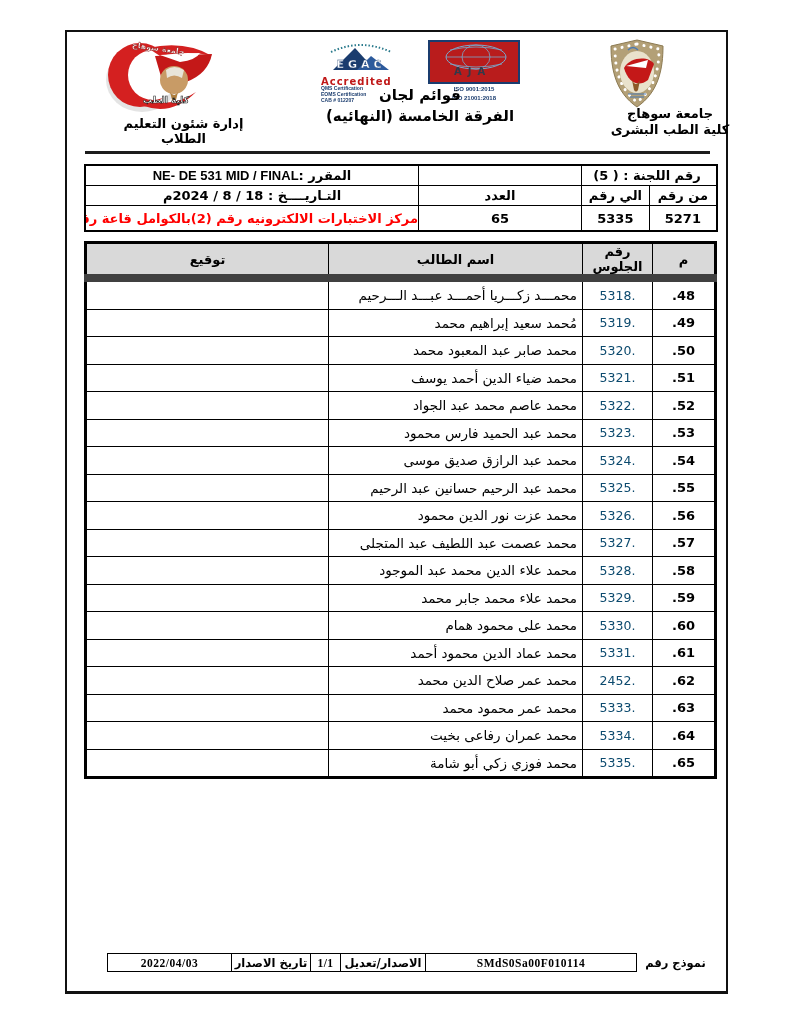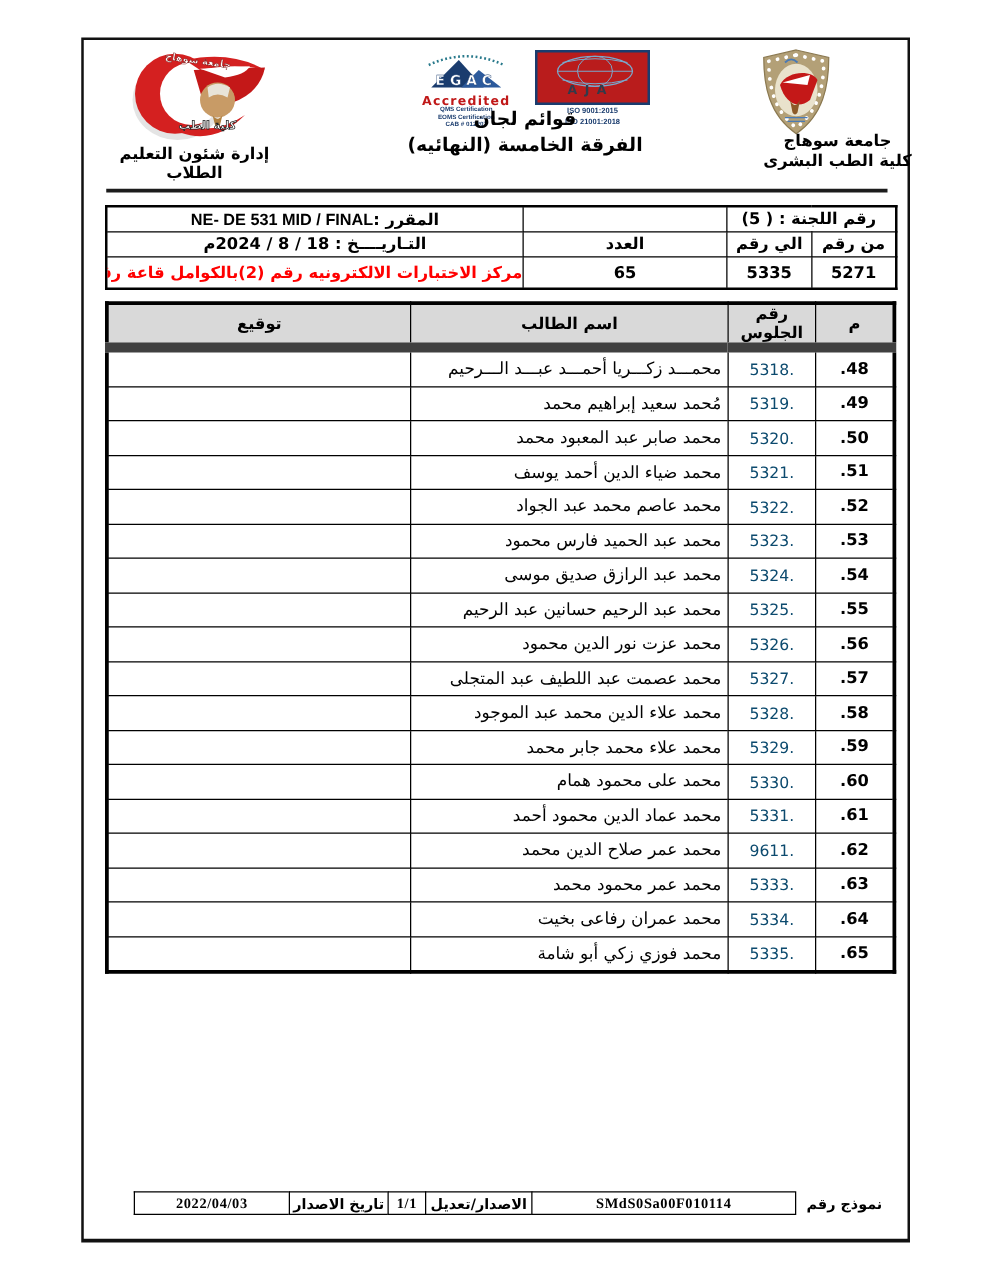--- a/index.html
+++ b/index.html
@@ -3,26 +3,26 @@
 <meta charset="utf-8">
 <style>
   html,body{margin:0;padding:0;background:#fff;}
   .page{position:relative;width:791px;height:1024px;background:#ffffff;overflow:hidden;
         font-family:"DejaVu Sans",sans-serif;color:#000;}
   .frame{position:absolute;left:65px;top:30px;width:659px;height:959px;
          border:2px solid #111;border-bottom-width:3px;background:#fff;}
   .abs{position:absolute;}
 
   
-  .dept-label{left:6px;top:84px;width:165px;text-align:center;font-weight:bold;font-size:13px;}
+  .dept-label{left:34px;top:84px;width:165px;text-align:center;font-weight:bold;font-size:13px;}
   .title-block{left:253px;top:53px;width:200px;text-align:center;font-weight:bold;
                font-size:15px;line-height:21px;direction:rtl;}
   .univ-block{left:533px;top:74px;width:140px;text-align:center;font-weight:bold;
               font-size:13px;line-height:16px;direction:rtl;}
-  .egac-box{left:266px;top:8px;width:80px;text-align:center;}
+  .egac-box{left:254px;top:8px;width:80px;text-align:left;}
   .egac-accredited{font-size:10px;font-weight:bold;color:#c01818;line-height:7px;letter-spacing:1px;}
   .egac-lines{font-size:5px;font-weight:bold;color:#1a3c6e;line-height:6px;font-family:"Liberation Sans",sans-serif;}
   .aja-box{left:361px;top:8px;width:92px;text-align:center;}
   .aja-border{border:2px solid #1a3c6e;background:#b91c1c;}
   .aja-lines{font-size:6px;font-weight:bold;color:#1a3c6e;line-height:7px;margin-top:2px;
              font-family:"Liberation Sans",sans-serif;}
   .header-rule{left:18px;top:119px;width:625px;height:3px;background:#1c1c1c;}
 
   
   table{border-collapse:collapse;table-layout:fixed;}
@@ -255,21 +255,21 @@
 
           <tr>
             <td class="cell-serial">61.</td>
             <td class="cell-seat">5331.</td>
             <td class="cell-name">محمد عماد الدين محمود أحمد</td>
             <td></td>
           </tr>
 
           <tr>
             <td class="cell-serial">62.</td>
-            <td class="cell-seat">9611.</td>
+            <td class="cell-seat">2452.</td>
             <td class="cell-name">محمد عمر صلاح الدين محمد</td>
             <td></td>
           </tr>
 
           <tr>
             <td class="cell-serial">63.</td>
             <td class="cell-seat">5333.</td>
             <td class="cell-name">محمد عمر محمود محمد</td>
             <td></td>
           </tr>

